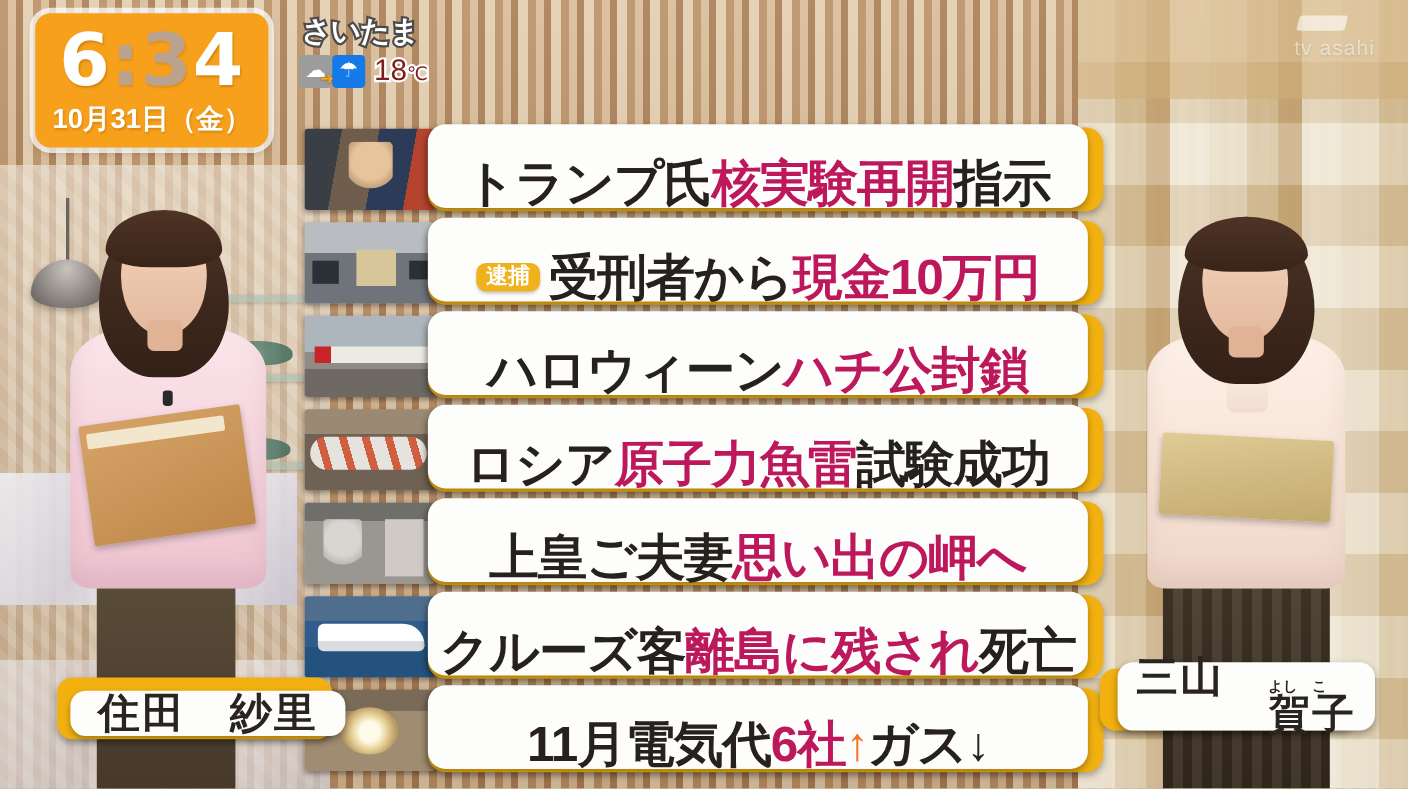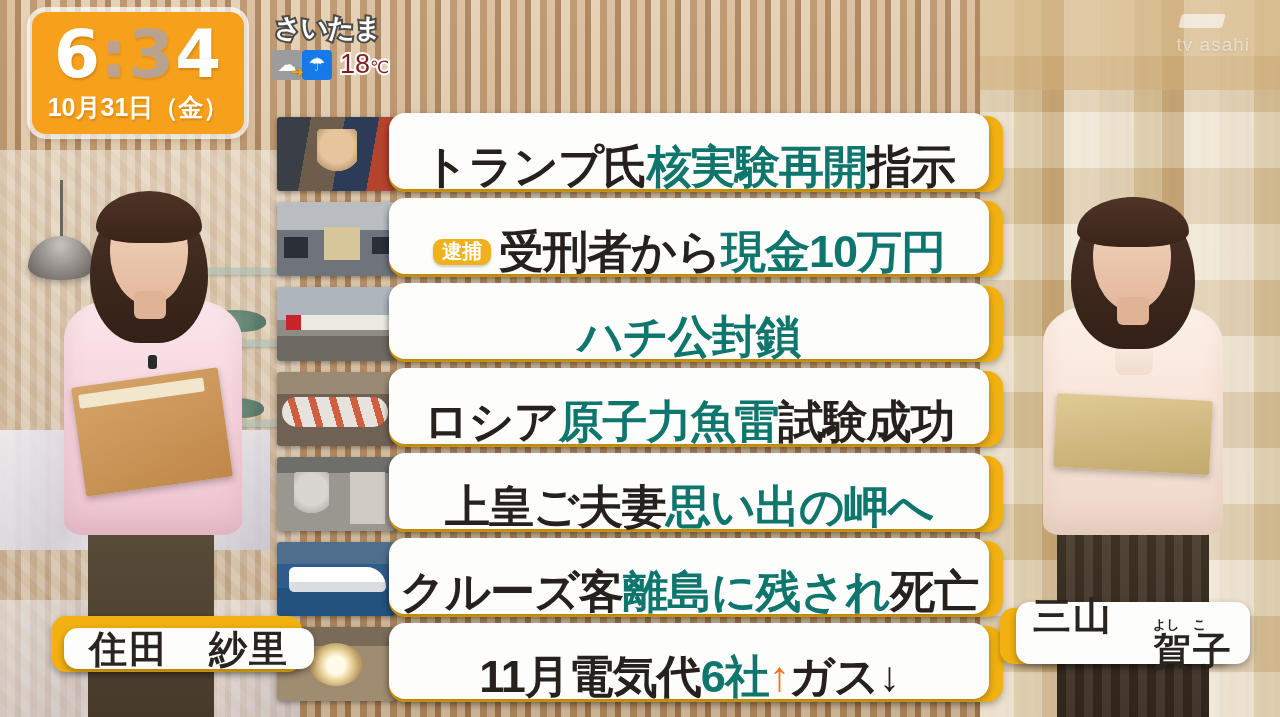--- a/index.html
+++ b/index.html
@@ -234,21 +234,21 @@
     background: #fdfdfb; border-radius: 16px;
     display: flex; align-items: flex-end; justify-content: center;
     box-shadow: 0 3px 7px rgba(0,0,0,.3);
     padding: 0 12px;
   }
   .hl-text {
     font-size: 45px; font-weight: 700; color: #26211d;
     letter-spacing: -1px; white-space: nowrap; line-height: 1;
     display: flex; align-items: center;
   }
-  .hl-text .hi { color: #0f766e; }
+  .hl-text .hi { color: #be185d; }
   .hl-text .arrow-up { color: #f4711d; font-size: 42px; }
   .hl-text .arrow-dn { color: #26211d; font-size: 42px; }
   .badge {
     display: inline-flex; align-items: center; justify-content: center;
     background: #efb11c; color: #ffffff; font-size: 20px; font-weight: 700;
     border-radius: 9px; padding: 2px 9px 4px; margin-right: 8px;
     box-shadow: 0 2px 3px rgba(0,0,0,.2); letter-spacing: 0px;
   }
 
   
@@ -400,20 +400,21 @@
             <span>受刑者から</span>
             <span class="hi">現金10万円</span>
           </div>
         </div>
       </div>
       <div class="hl-row">
         <div class="hl-thumb th-hachiko"></div>
         <div class="hl-plate" style="background: rgb(242, 177, 16);"></div>
         <div class="hl-bar">
           <div class="hl-text">
+            <span>ハロウィーン </span>
             <span class="hi">ハチ公</span>
             <span class="hi"> 封鎖</span>
           </div>
         </div>
       </div>
       <div class="hl-row">
         <div class="hl-thumb th-torpedo"></div>
         <div class="hl-plate" style="background: rgb(242, 177, 16);"></div>
         <div class="hl-bar">
           <div class="hl-text">

